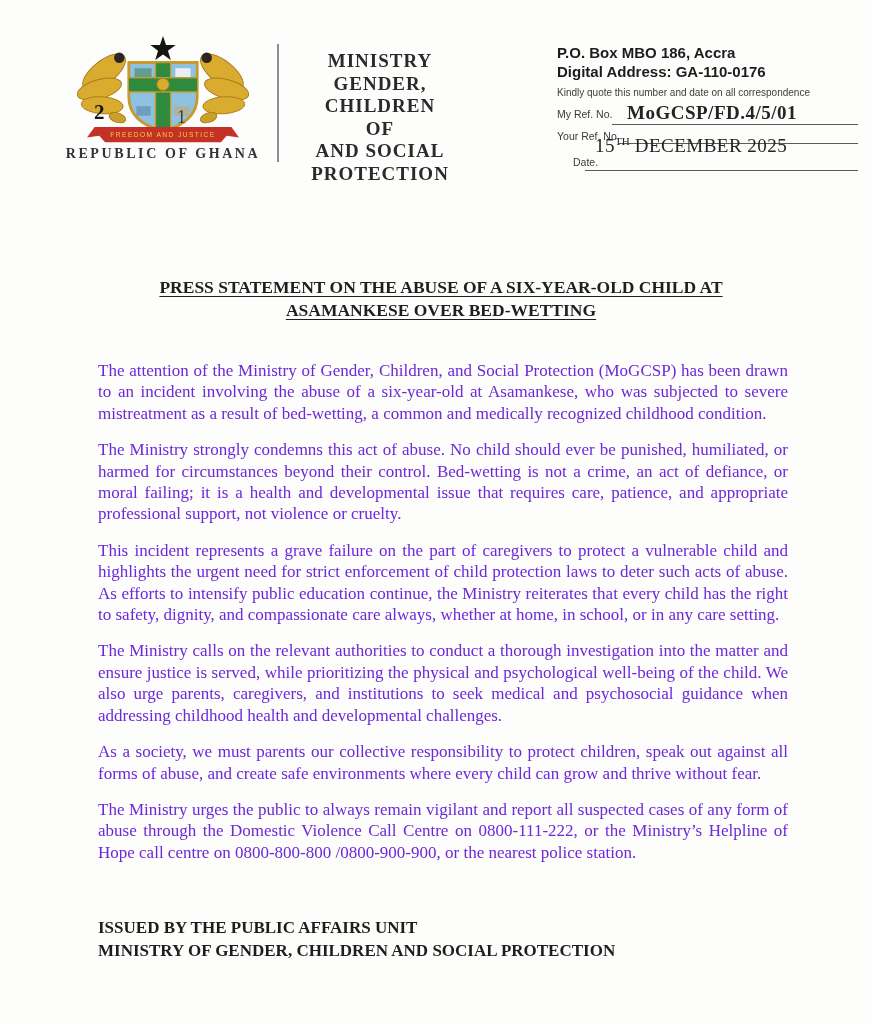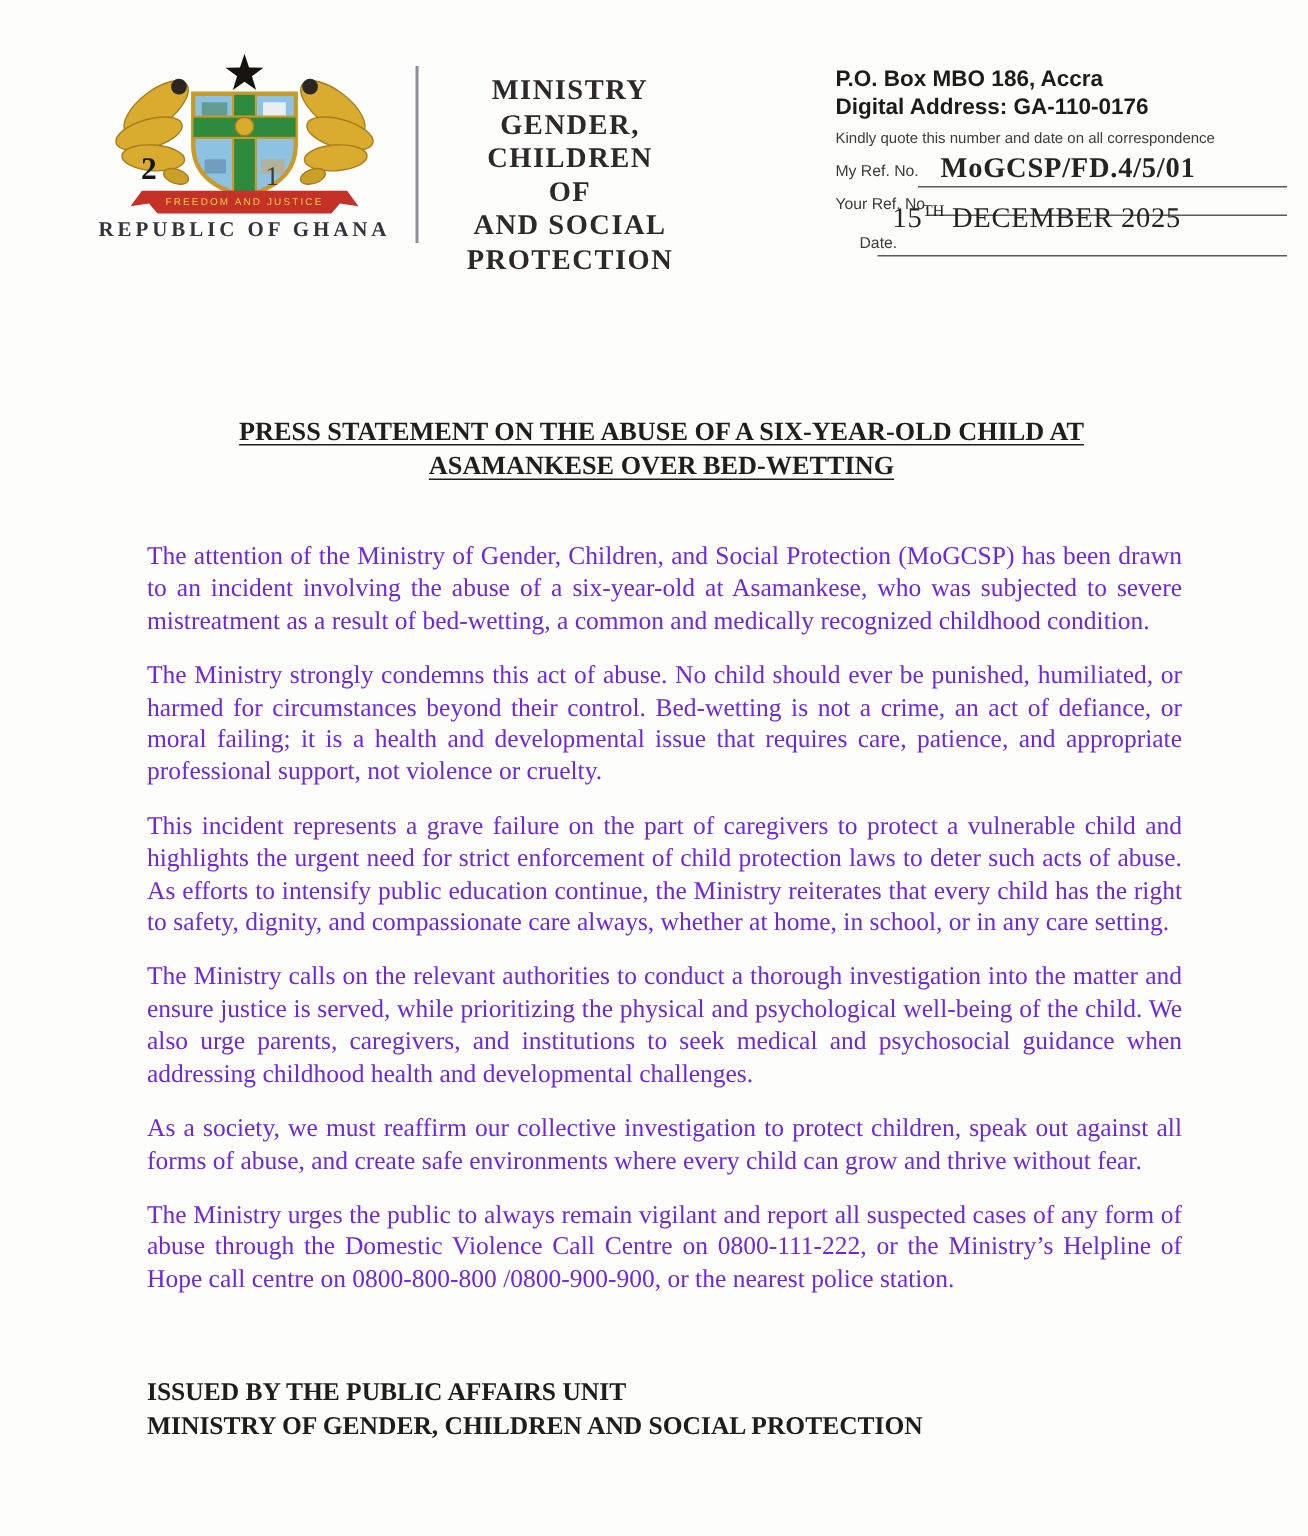--- a/index.html
+++ b/index.html
@@ -157,21 +157,21 @@
   <div class="press-title">
     <div class="t-line">PRESS STATEMENT ON THE ABUSE OF A SIX-YEAR-OLD CHILD AT</div>
     <div class="t-line">ASAMANKESE OVER BED-WETTING</div>
   </div>
 
   <div class="body-text">
     <p>The attention of the Ministry of Gender, Children, and Social Protection (MoGCSP) has been drawn to an incident involving the abuse of a six-year-old at Asamankese, who was subjected to severe mistreatment as a result of bed-wetting, a common and medically recognized childhood condition.</p>
     <p>The Ministry strongly condemns this act of abuse. No child should ever be punished, humiliated, or harmed for circumstances beyond their control. Bed-wetting is not a crime, an act of defiance, or moral failing; it is a health and developmental issue that requires care, patience, and appropriate professional support, not violence or cruelty.</p>
     <p>This incident represents a grave failure on the part of caregivers to protect a vulnerable child and highlights the urgent need for strict enforcement of child protection laws to deter such acts of abuse. As efforts to intensify public education continue, the Ministry reiterates that every child has the right to safety, dignity, and compassionate care always, whether at home, in school, or in any care setting.</p>
     <p>The Ministry calls on the relevant authorities to conduct a thorough investigation into the matter and ensure justice is served, while prioritizing the physical and psychological well-being of the child. We also urge parents, caregivers, and institutions to seek medical and psychosocial guidance when addressing childhood health and developmental challenges.</p>
-    <p>As a society, we must reaffirm our collective investigation to protect children, speak out against all forms of abuse, and create safe environments where every child can grow and thrive without fear.</p>
+    <p>As a society, we must parents our collective responsibility to protect children, speak out against all forms of abuse, and create safe environments where every child can grow and thrive without fear.</p>
     <p>The Ministry urges the public to always remain vigilant and report all suspected cases of any form of abuse through the Domestic Violence Call Centre on 0800-111-222, or the Ministry’s Helpline of Hope call centre on 0800-800-800 /0800-900-900, or the nearest police station.</p>
   </div>
 
   <div class="issued-footer">
     <div>ISSUED BY THE PUBLIC AFFAIRS UNIT</div>
     <div>MINISTRY OF GENDER, CHILDREN AND SOCIAL PROTECTION</div>
   </div>
 
 </div>
 

